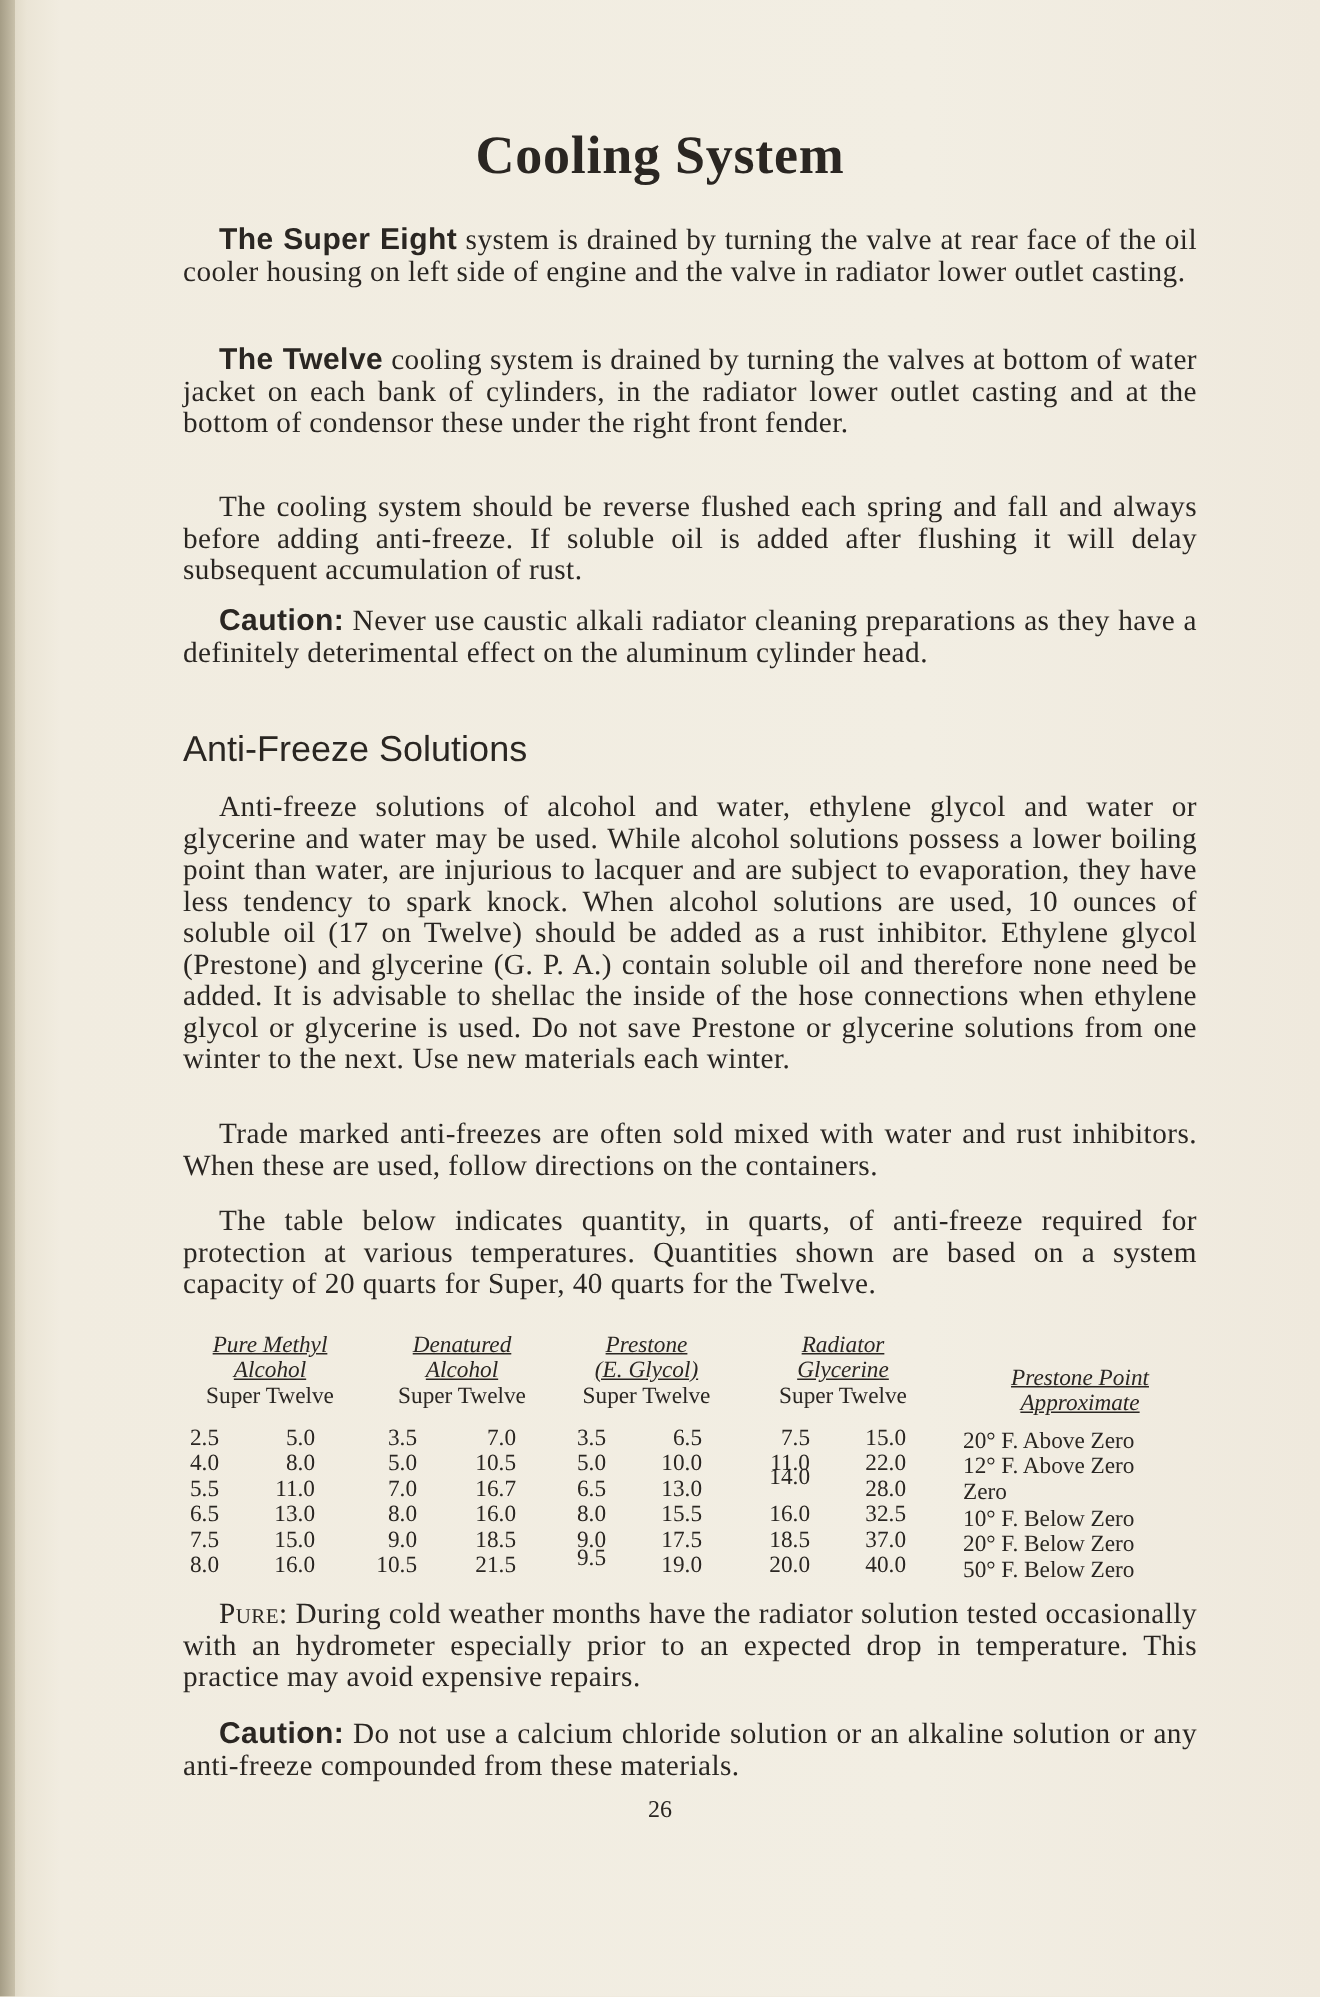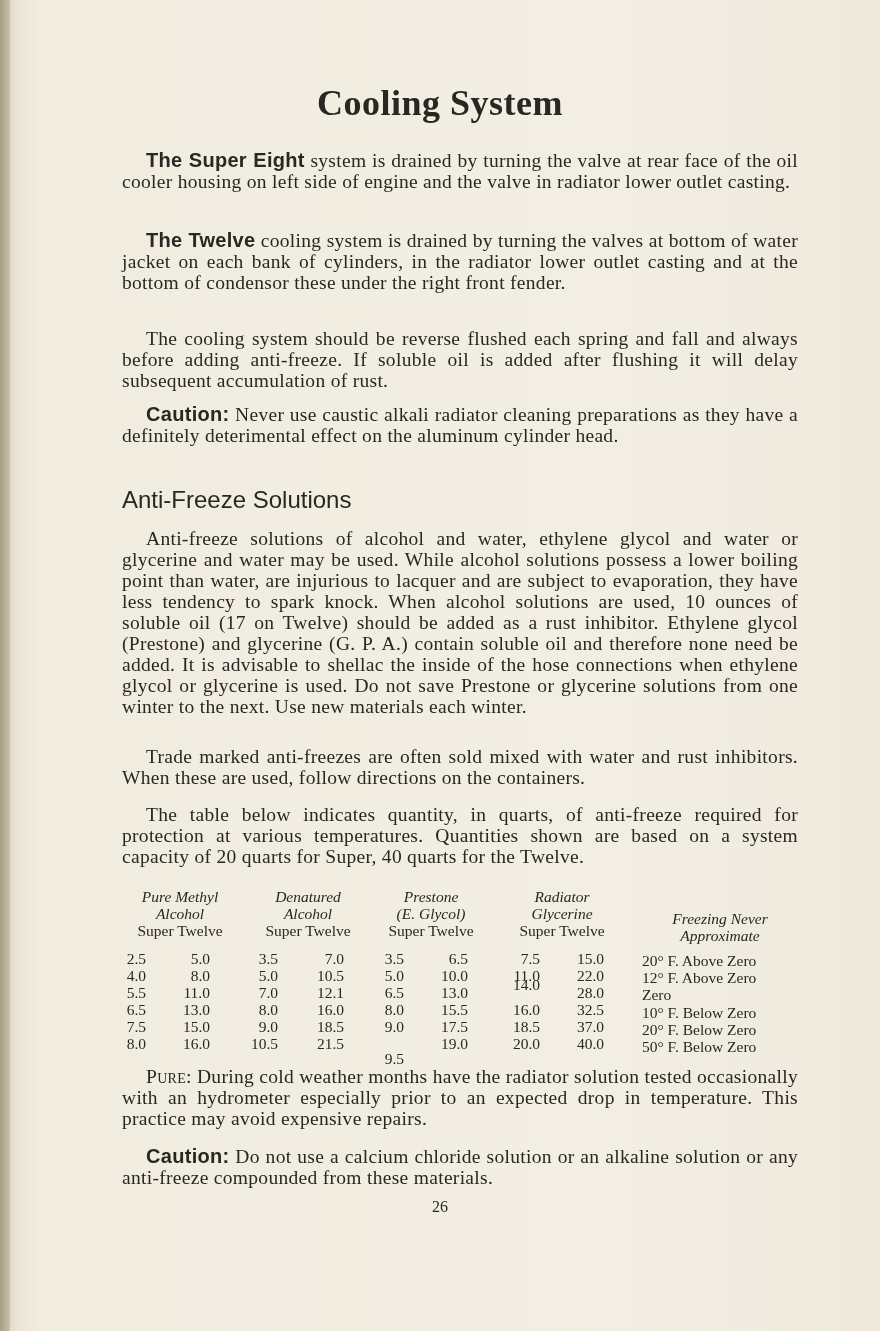--- a/index.html
+++ b/index.html
@@ -34,21 +34,21 @@
     .para .indent { display: inline-block; width: 24px; }
     .h2 {
       position: absolute; left: 122px; top: 486px;
       font-family: "Liberation Sans", sans-serif; font-weight: normal; font-size: 24px;
     }
     .table {
       position: absolute; left: 120px; top: 888px; width: 680px;
       font-size: 15.5px; line-height: 17px;
     }
     .col { position: absolute; top: 0; }
-    .hdr { text-align: center; font-style: italic; }
+    .hdr { text-align: center; font-style: italic; text-decoration: underline; }
     .sub { text-align: center; font-style: normal; white-space: nowrap; }
     .vals { position: absolute; top: 62px; }
     .vals div { height: 17.2px; }
     .num { position: absolute; width: 40px; text-align: right; }
     .fp { position: absolute; left: 522px; top: 64px; }
     .fp div { height: 17.2px; }
     .page-num {
       position: absolute; left: 0; width: 880px; top: 1198px; text-align: center; font-size: 16px;
     }
     .smallcaps { font-variant: small-caps; }
@@ -109,38 +109,38 @@
       <div class="num" style="top:0; left:-10px">3.5</div>
       <div class="num" style="top:17px; left:-10px">5.0</div>
       <div class="num" style="top:34px; left:-10px">7.0</div>
       <div class="num" style="top:51px; left:-10px">8.0</div>
       <div class="num" style="top:68px; left:-10px">9.0</div>
       <div class="num" style="top:85px; left:-10px">10.5</div>
     </div>
     <div class="vals" style="left:56px">
       <div class="num" style="top:0; left:0">7.0</div>
       <div class="num" style="top:17px; left:0">10.5</div>
-      <div class="num" style="top:34px; left:0">12.1</div>
+      <div class="num" style="top:34px; left:0">16.7</div>
       <div class="num" style="top:51px; left:0">16.0</div>
       <div class="num" style="top:68px; left:0">18.5</div>
       <div class="num" style="top:85px; left:0">21.5</div>
     </div>
   </div>
 
   <div class="col" style="left:254px; width:114px;">
     <div class="hdr">Prestone</div>
     <div class="hdr">(E. Glycol)</div>
     <div class="sub"><span>Super</span> <span>Twelve</span></div>
     <div class="vals" style="left:0">
       <div class="num" style="top:0; left:-10px">3.5</div>
       <div class="num" style="top:17px; left:-10px">5.0</div>
       <div class="num" style="top:34px; left:-10px">6.5</div>
       <div class="num" style="top:51px; left:-10px">8.0</div>
       <div class="num" style="top:68px; left:-10px">9.0</div>
-      <div class="num" style="top:100px; left:-10px">9.5</div>
+      <div class="num" style="top:80px; left:-10px">9.5</div>
     </div>
     <div class="vals" style="left:56px">
       <div class="num" style="top:0; left:-2px">6.5</div>
       <div class="num" style="top:17px; left:-2px">10.0</div>
       <div class="num" style="top:34px; left:-2px">13.0</div>
       <div class="num" style="top:51px; left:-2px">15.5</div>
       <div class="num" style="top:68px; left:-2px">17.5</div>
       <div class="num" style="top:85px; left:-2px">19.0</div>
     </div>
   </div>
@@ -161,21 +161,21 @@
       <div class="num" style="top:0; left:6px">15.0</div>
       <div class="num" style="top:17px; left:6px">22.0</div>
       <div class="num" style="top:34px; left:6px">28.0</div>
       <div class="num" style="top:51px; left:6px">32.5</div>
       <div class="num" style="top:68px; left:6px">37.0</div>
       <div class="num" style="top:85px; left:6px">40.0</div>
     </div>
   </div>
 
   <div class="col" style="left:520px; top:22px; width:160px;">
-    <div class="hdr">Freezing Never</div>
+    <div class="hdr">Prestone Point</div>
     <div class="hdr">Approximate</div>
   </div>
   <div class="fp">
     <div>20° F. Above Zero</div>
     <div>12° F. Above Zero</div>
     <div>Zero</div>
     <div>10° F. Below Zero</div>
     <div>20° F. Below Zero</div>
     <div>50° F. Below Zero</div>
   </div>

